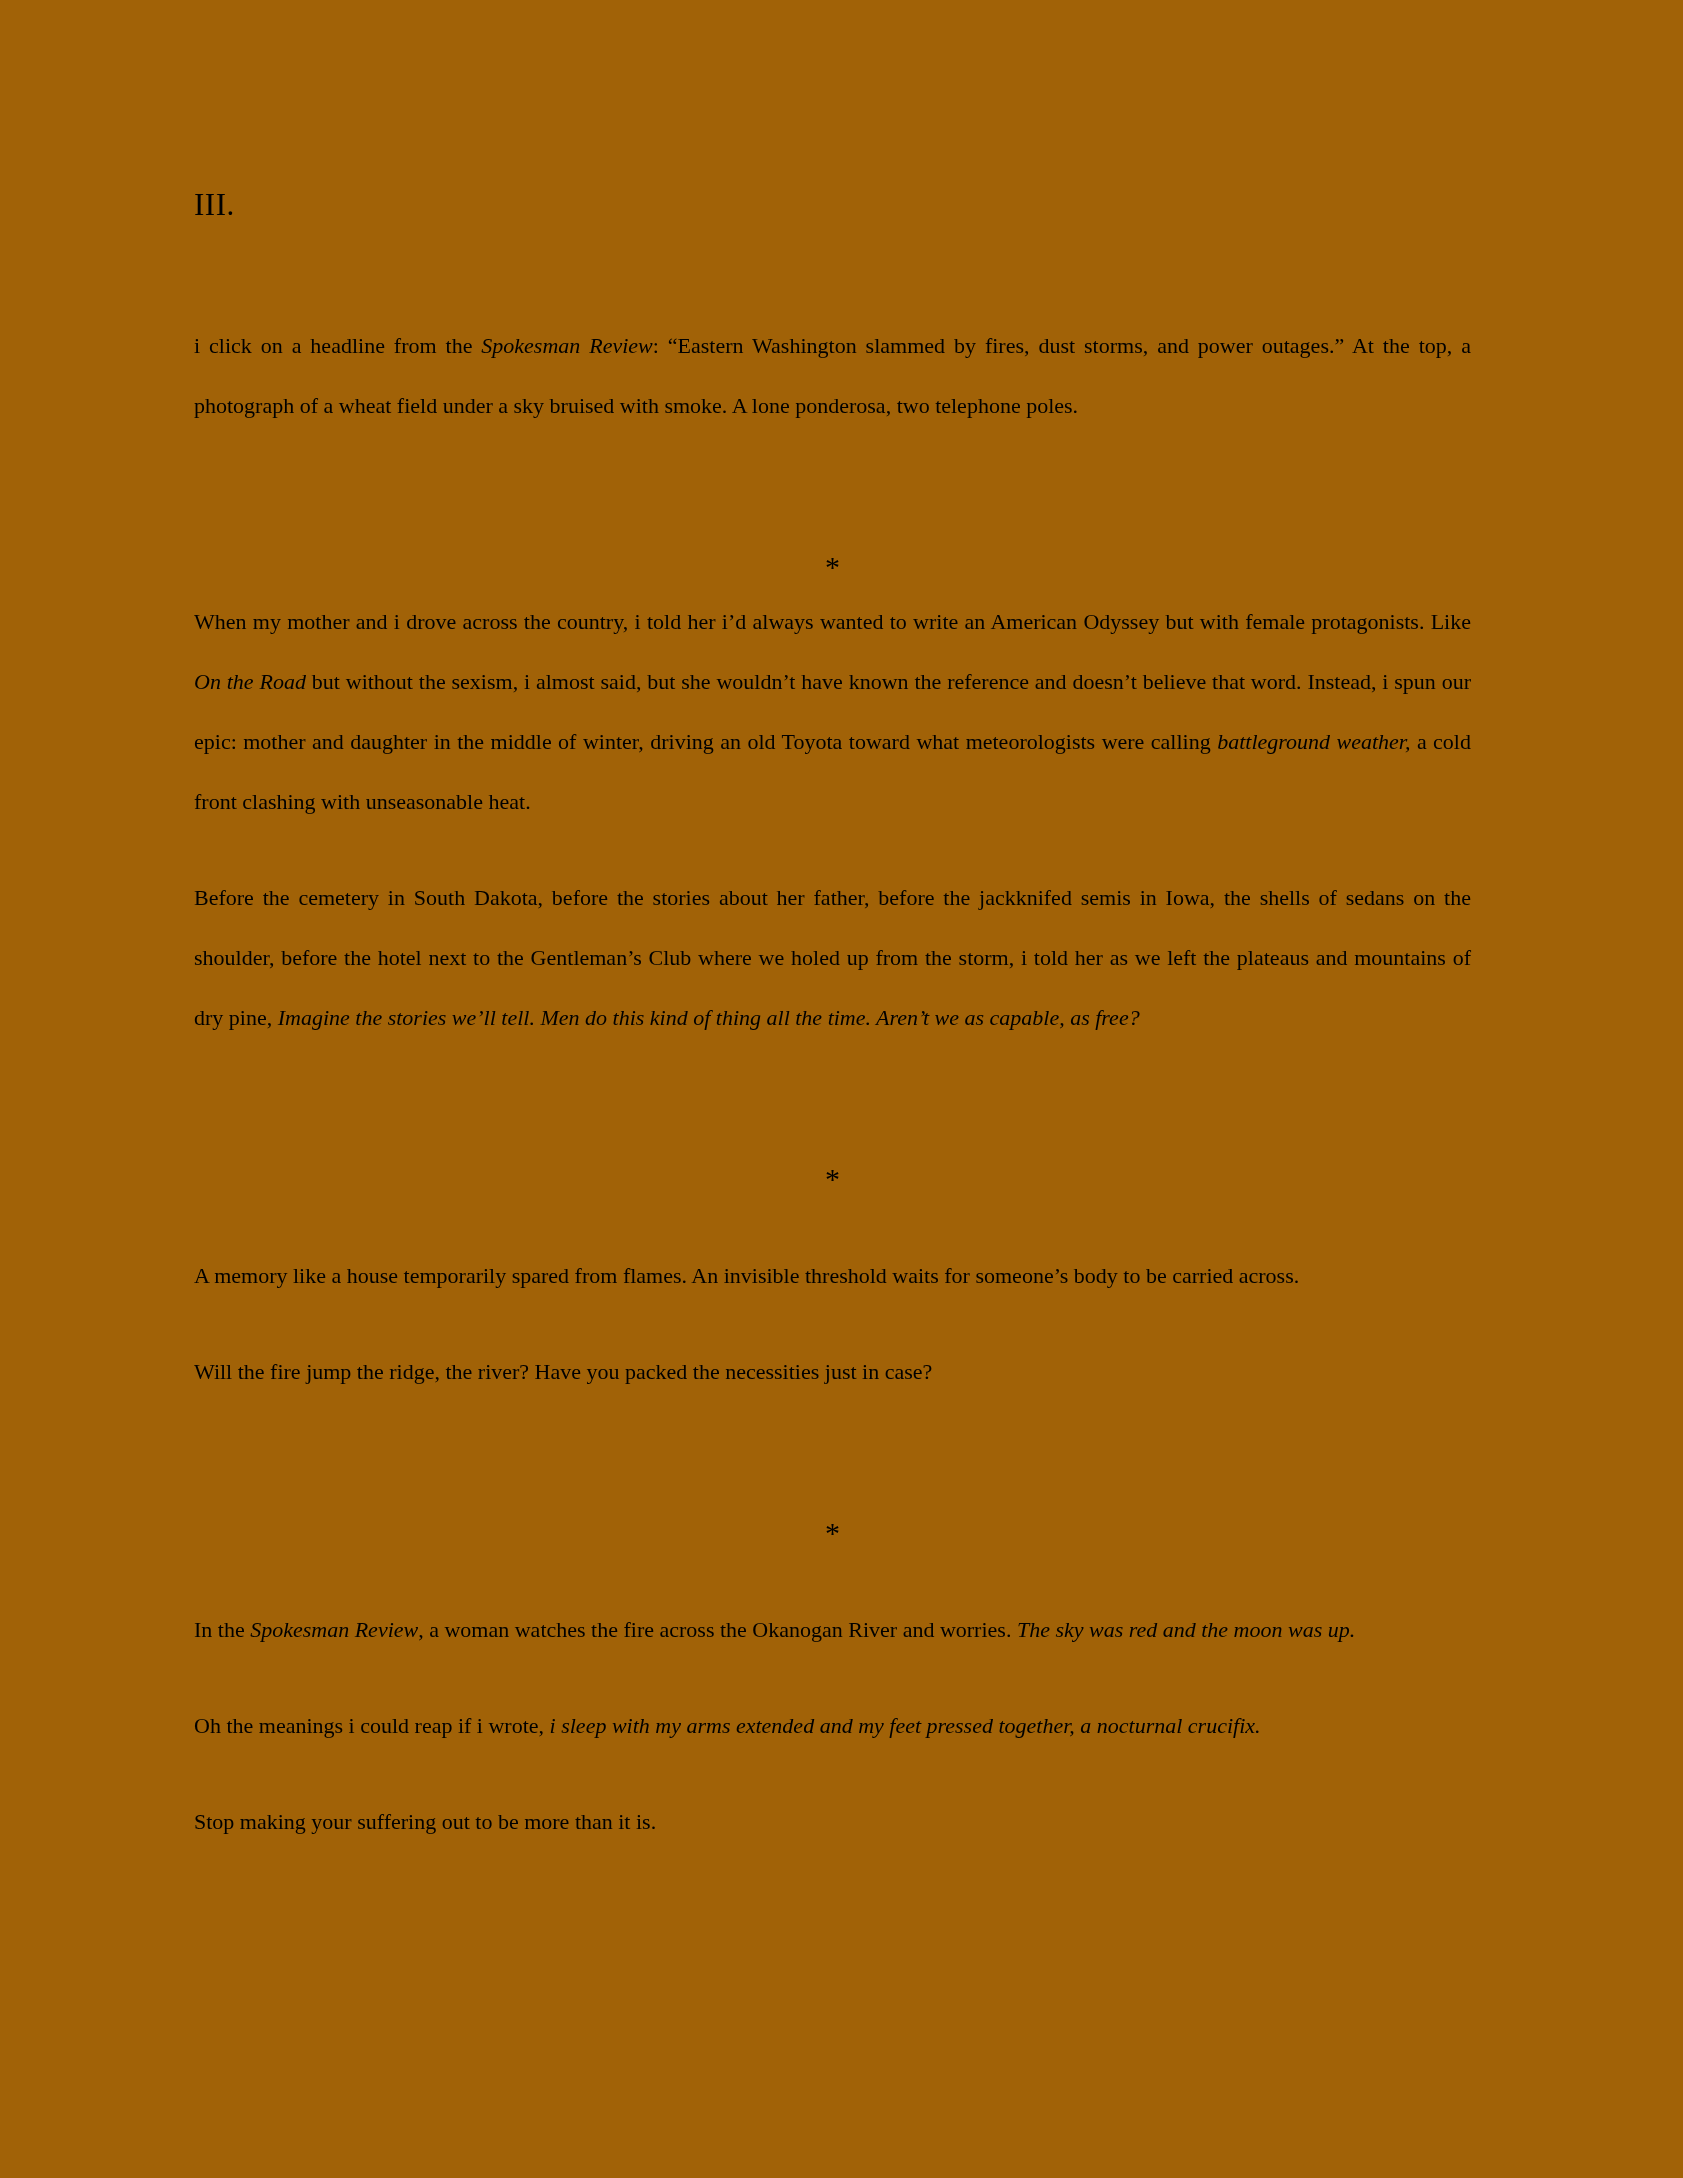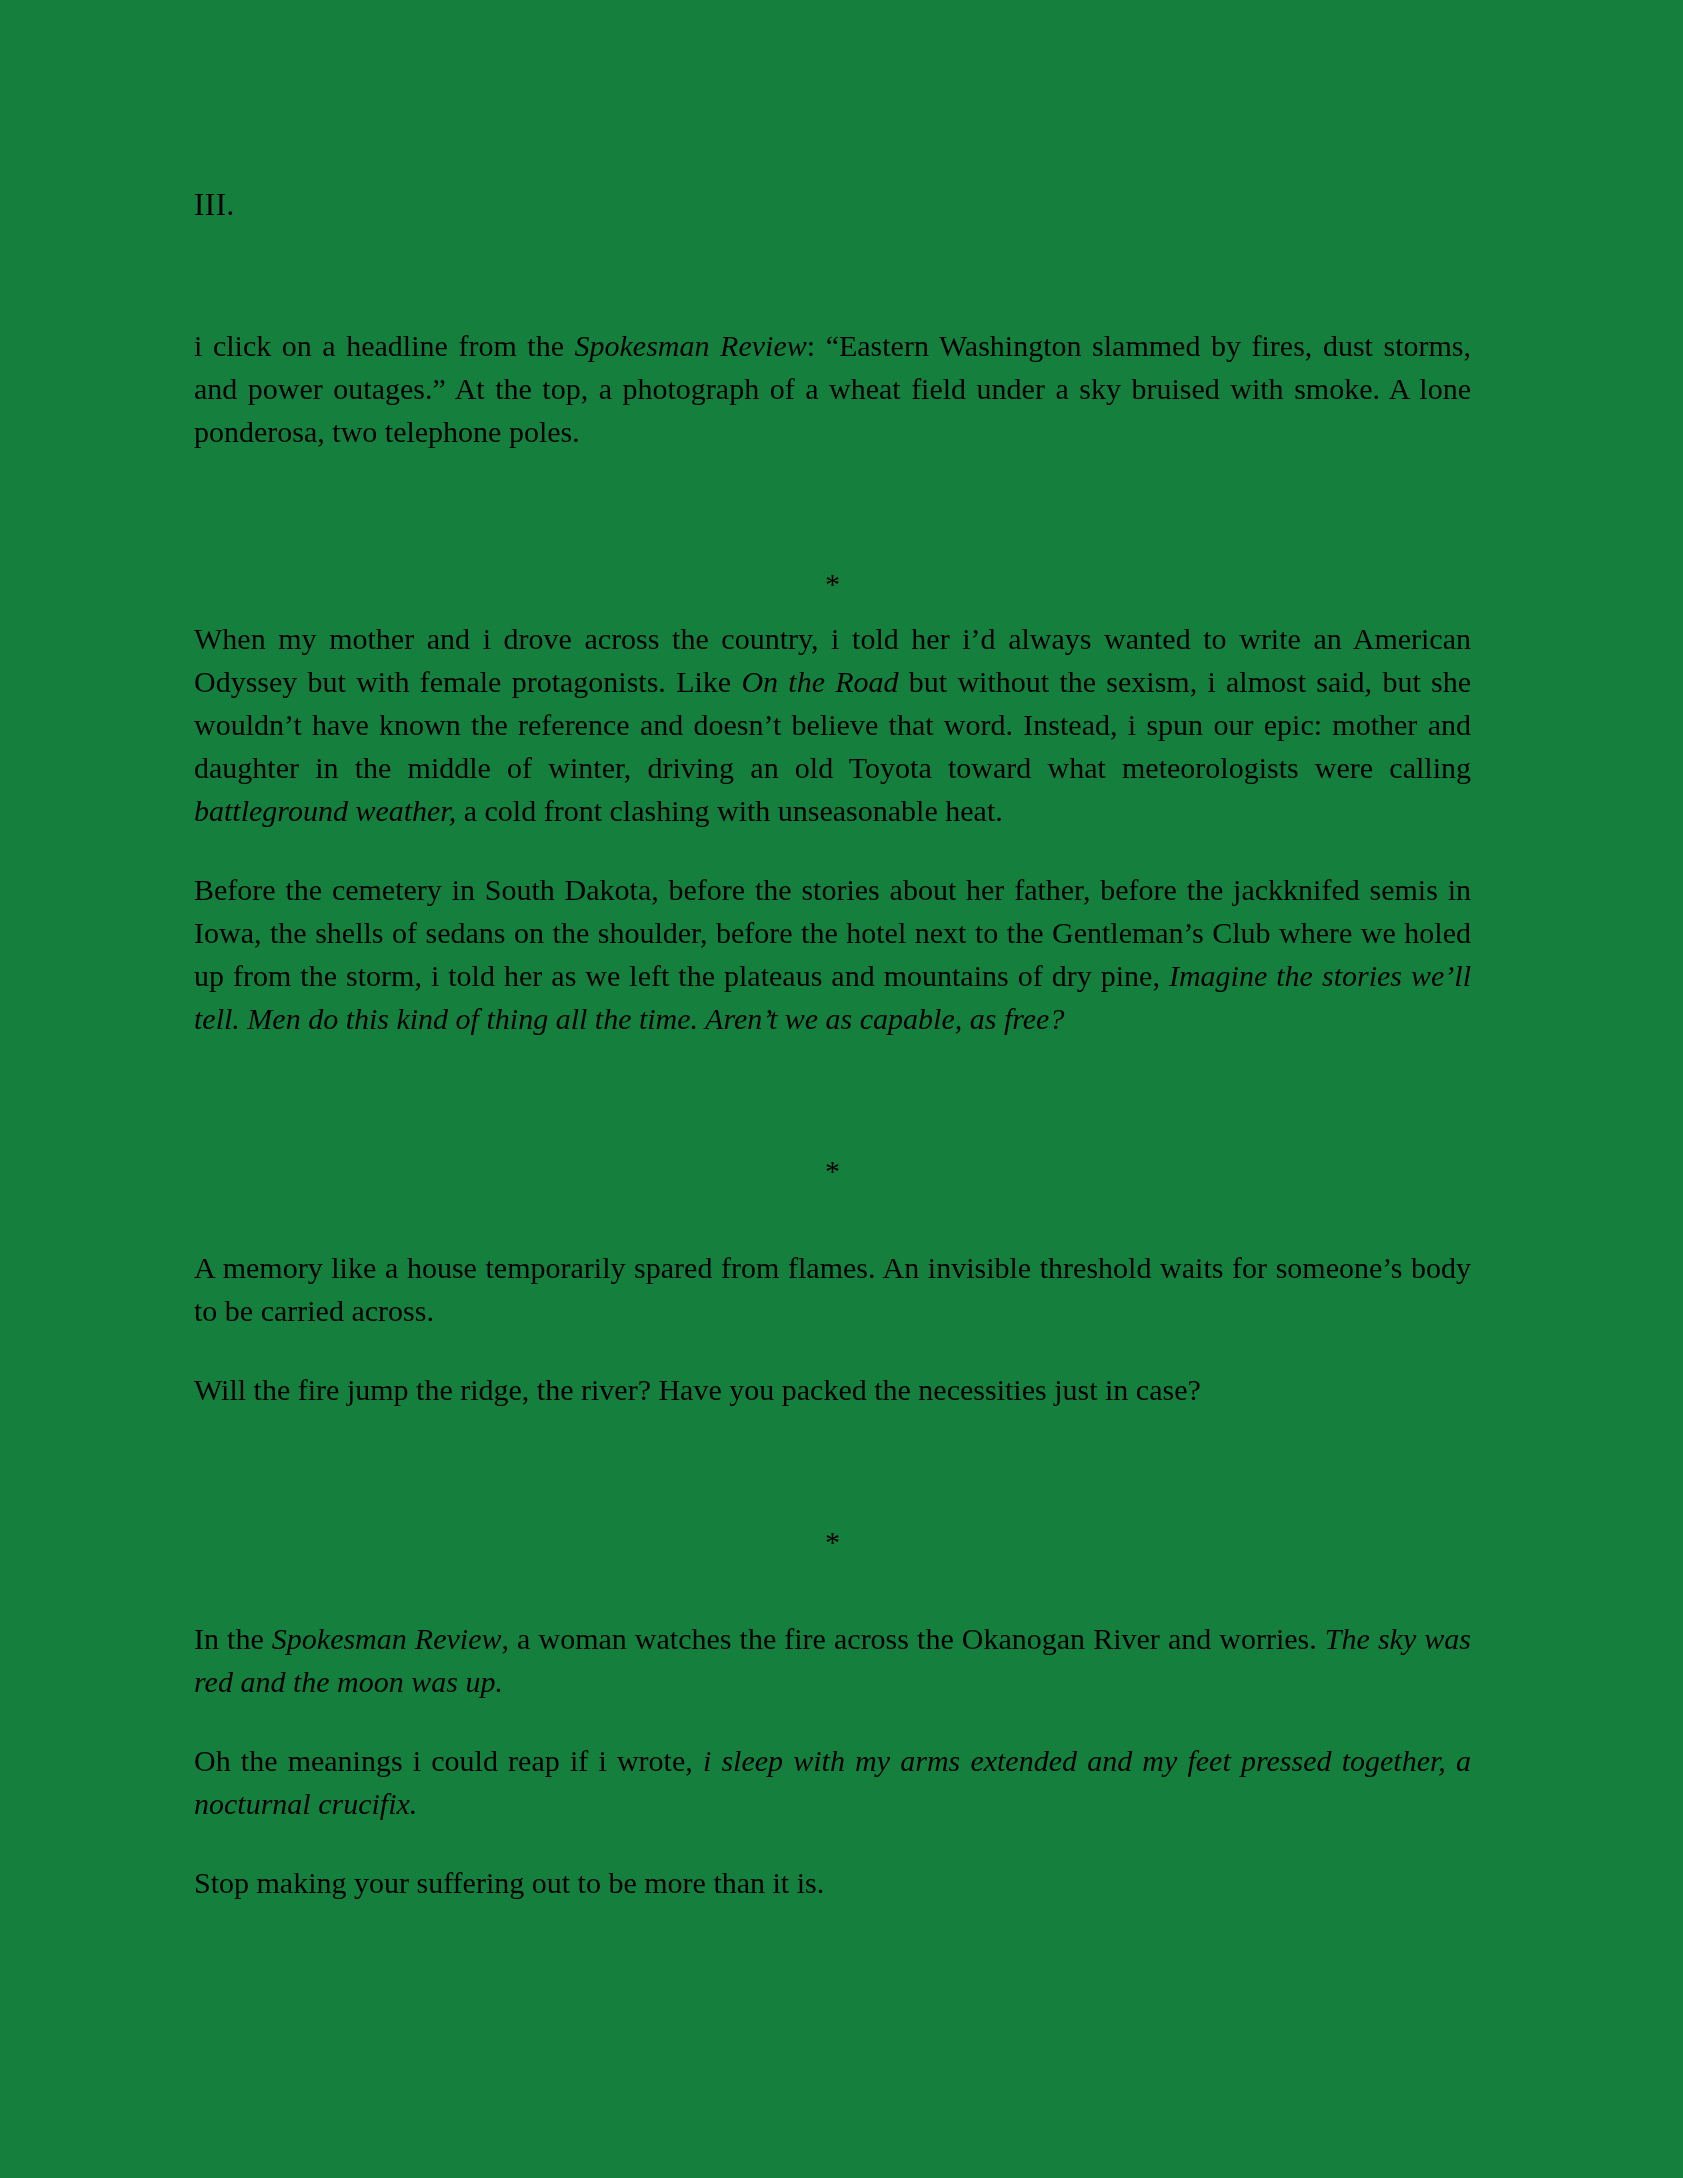--- a/index.html
+++ b/index.html
@@ -11,43 +11,43 @@
     width: 1683px;
     height: 2178px;
     font-family: "Liberation Serif", "DejaVu Serif", serif;
     color: #000000;
     -webkit-font-smoothing: antialiased;
   }
   .page {
     position: relative;
     width: 1683px;
     height: 2178px;
-    background: #15803d;
+    background: #a16207;
     box-sizing: border-box;
     padding: 0;
   }
   .content {
     position: absolute;
     left: 194px;
     top: 186px;
     width: 1277px;
   }
   .section-number {
     font-size: 31px;
     line-height: 1.25;
     letter-spacing: 0.5px;
     margin: 0 0 0 0;
   }
   .gap-after-heading {
     height: 91px;
   }
   p.para {
-    font-size: 30px;
-    line-height: 43px;
-    margin: 8px 0 36px 0;
+    font-size: 22px;
+    line-height: 60px;
+    margin: 0 0 36px 0;
     text-align: justify;
     text-justify: inter-word;
     hyphens: none;
   }
   p.para:last-child {
     margin-bottom: 0;
   }
   .divider {
     text-align: center;
     font-size: 30px;

